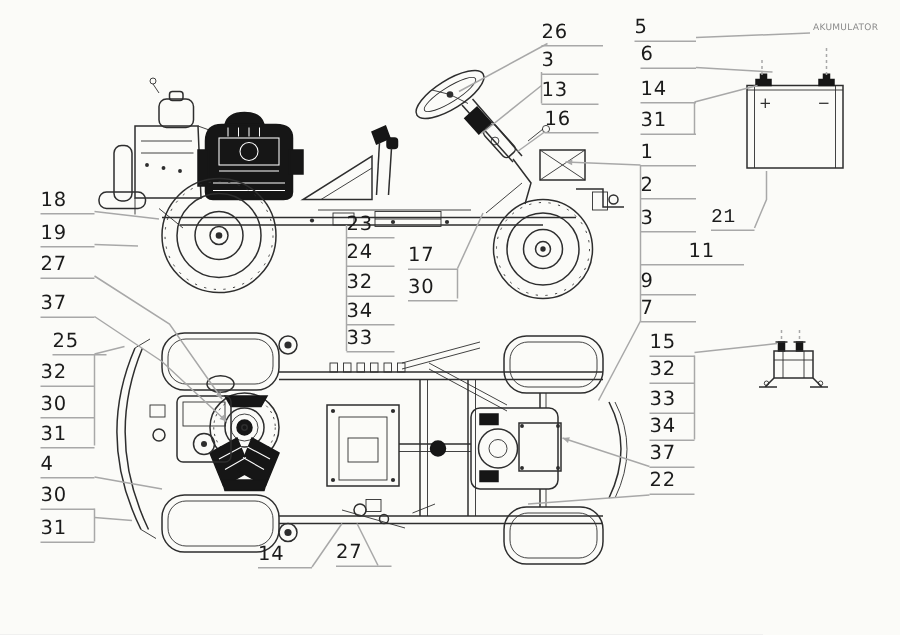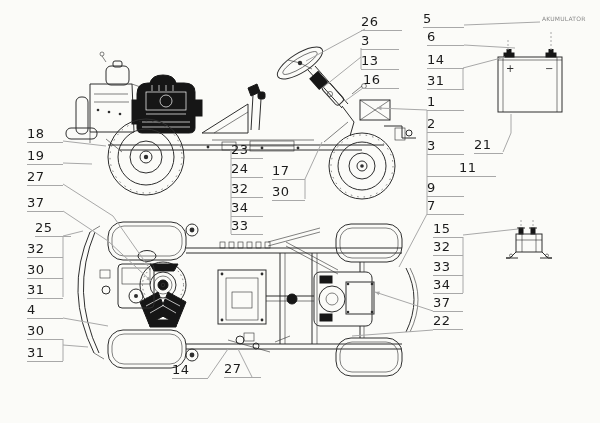--- a/index.html
+++ b/index.html
@@ -365,21 +365,21 @@
       <div class="callout" style="left: 423px; top: 12px; width: 41px;">5</div>
       <div class="callout" style="left: 427px; top: 30px; width: 37px;">6</div>
       <div class="callout" style="left: 427px; top: 53px; width: 37px;">14</div>
       <div class="callout" style="left: 427px; top: 74px; width: 37px;">31</div>
       <div class="callout" style="left: 427px; top: 95px; width: 37px;">1</div>
       <div class="callout" style="left: 427px; top: 117px; width: 37px;">2</div>
       <div class="callout" style="left: 427px; top: 139px; width: 37px;">3</div>
       <div class="callout" style="left: 427px; top: 161px; width: 37px; padding-left: 32px;">11</div>
       <div class="callout" style="left: 427px; top: 181px; width: 37px;">9</div>
       <div class="callout" style="left: 427px; top: 199px; width: 37px;">7</div>
-      <div class="callout" style="left: 474px; top: 138px; width: 29px;">21</div>
+      <div class="callout" style="left: 474px; top: 138px; width: 29px; font-family: Liberation Mono, monospace;">21</div>
       <div class="callout" style="left: 433px; top: 222px; width: 30px;">15</div>
       <div class="callout" style="left: 433px; top: 240px; width: 30px;">32</div>
       <div class="callout" style="left: 433px; top: 260px; width: 30px;">33</div>
       <div class="callout" style="left: 433px; top: 278px; width: 30px;">34</div>
       <div class="callout" style="left: 433px; top: 296px; width: 30px;">37</div>
       <div class="callout" style="left: 433px; top: 314px; width: 30px;">22</div>
       <div class="callout" style="left: 172px; top: 363px; width: 36px;">14</div>
       <div class="callout" style="left: 224px; top: 362px; width: 37px;">27</div>
     </div>
 

